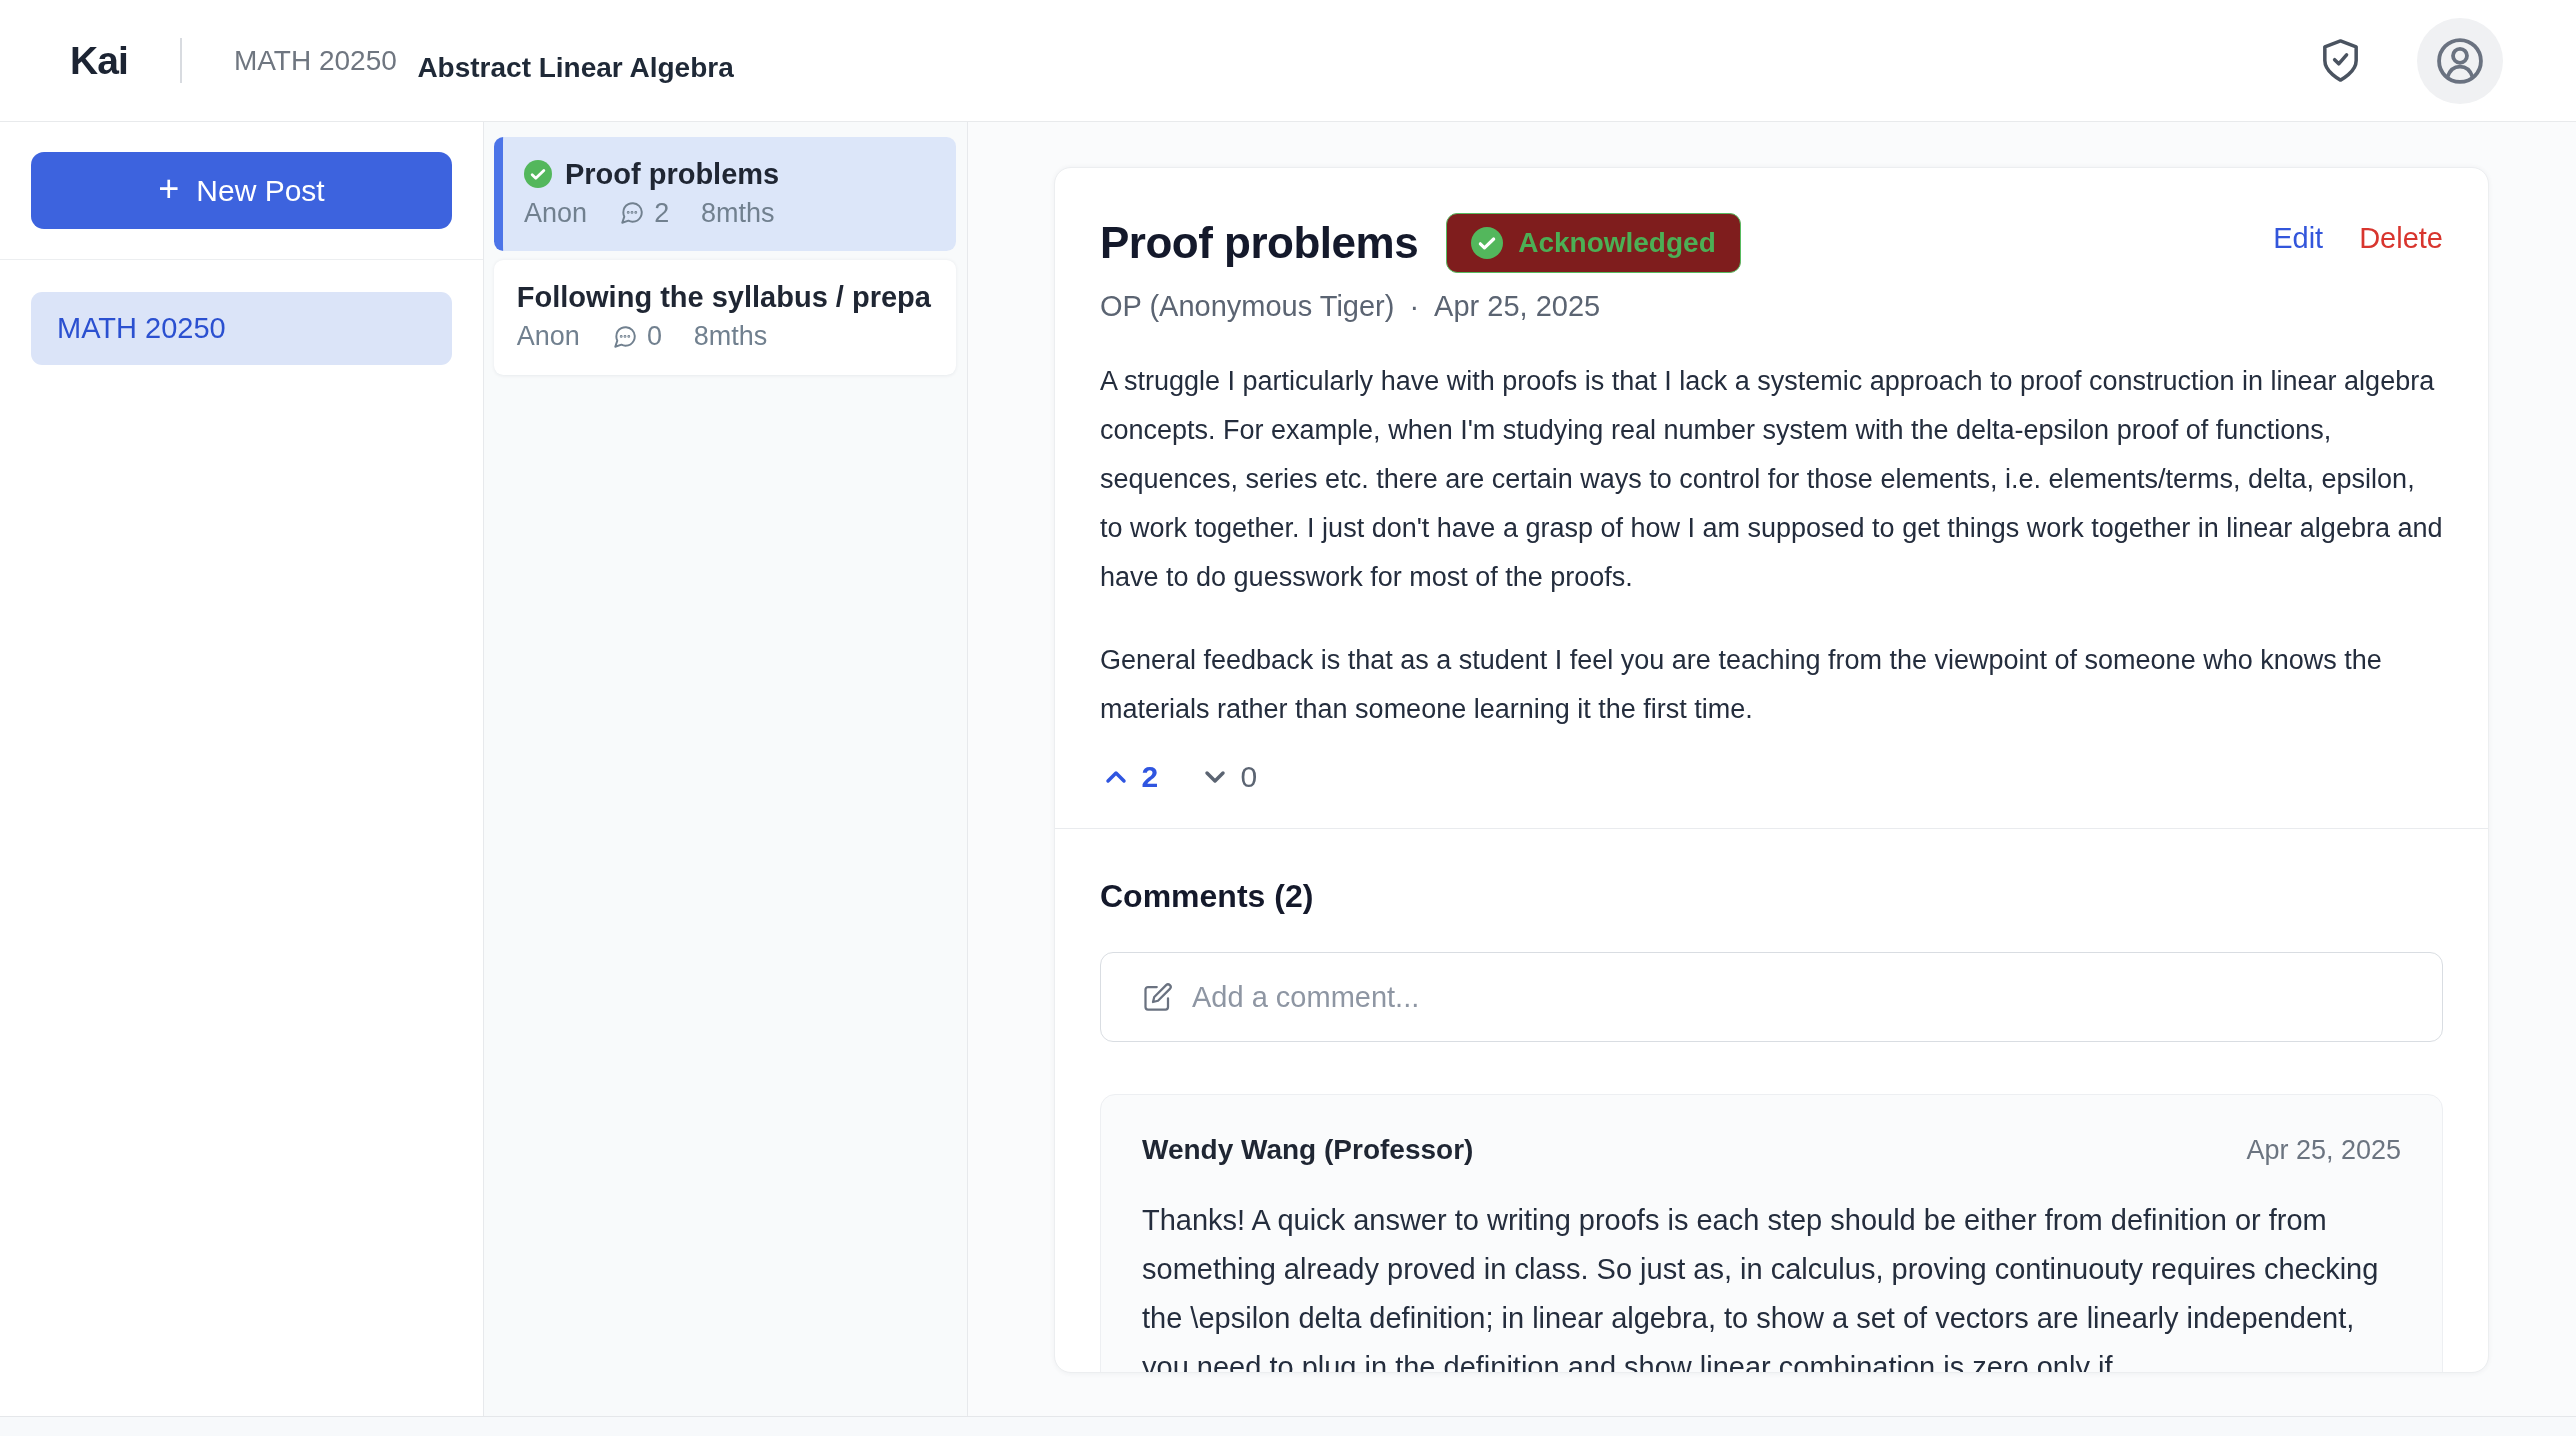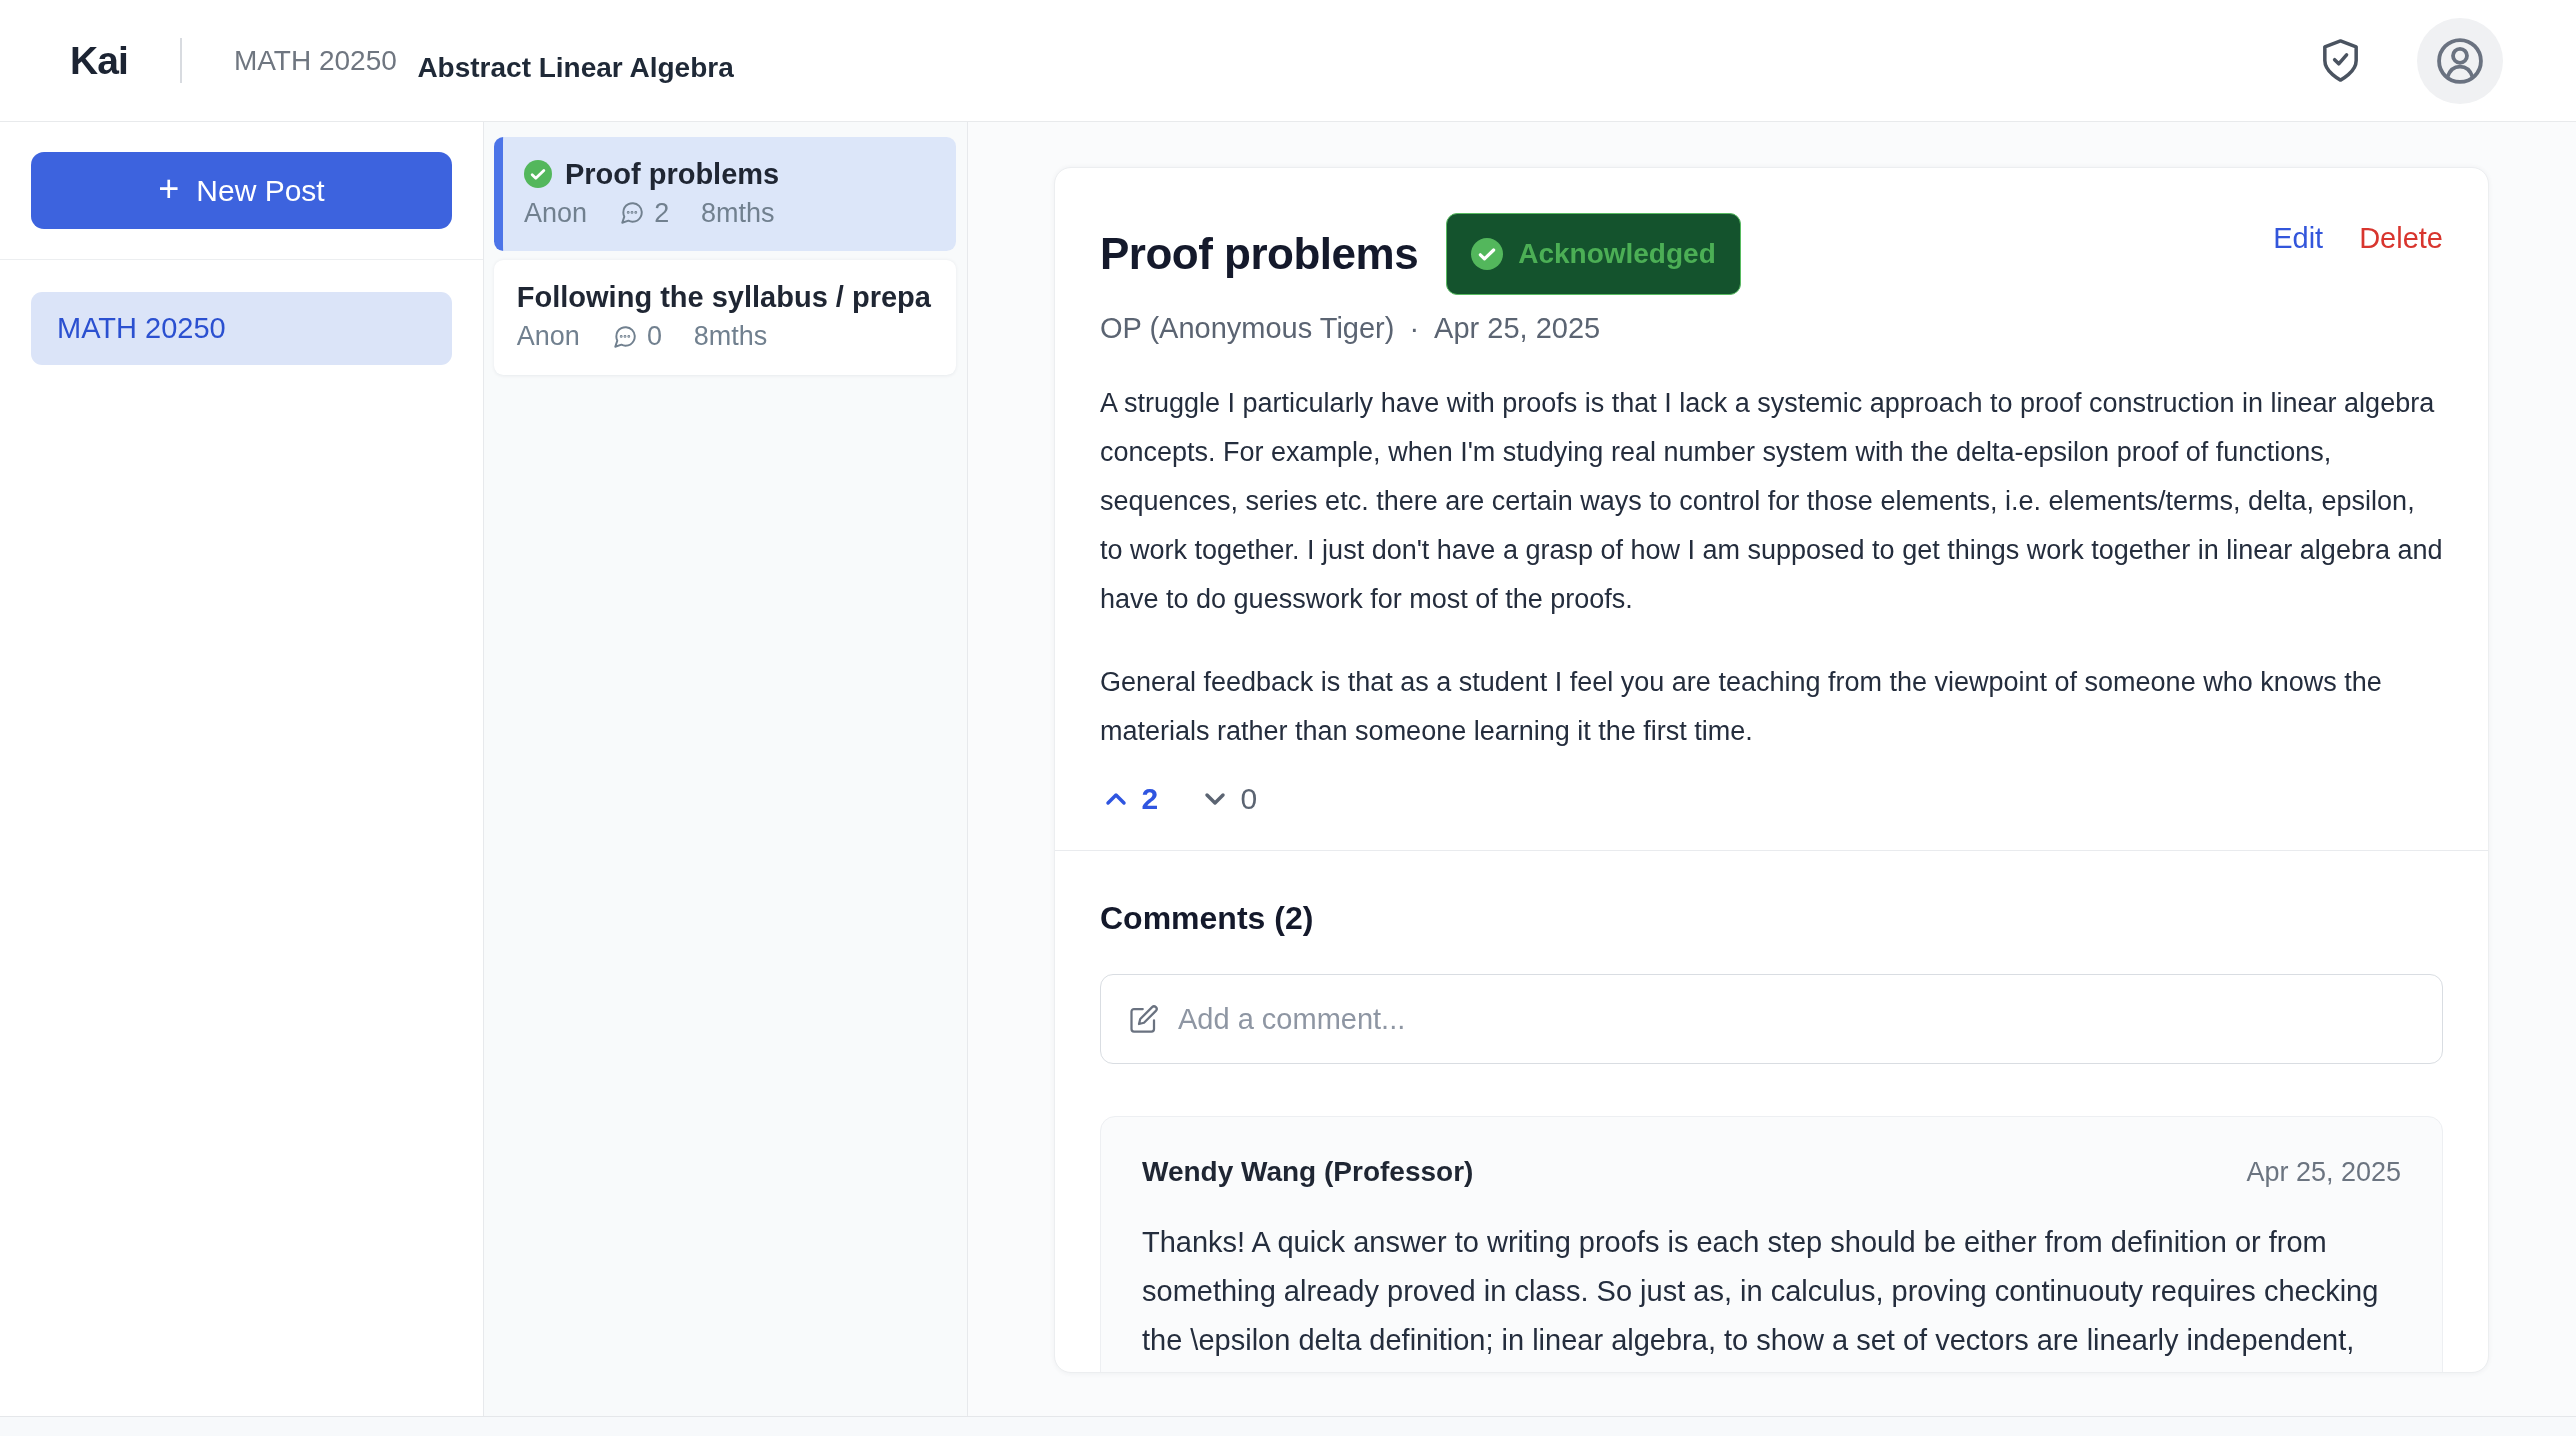--- a/index.html
+++ b/index.html
@@ -43,38 +43,38 @@
   .meta-gap { width:13px; }
 
   
   .main-col { flex:1 1 auto; background:#fafbfc; overflow:hidden; }
   .post-card { width:1435px; height:1206px; margin:45px 0 0 86px; background:#fff; border:0.9px solid #eceef0;
                border-radius:17px; box-shadow:0 0.9px 5.6px rgba(20,30,60,.05); padding:45px; overflow:hidden; }
   .post-head { display:flex; align-items:flex-start; justify-content:space-between; }
   .post-head-left { display:flex; align-items:center; gap:28px; }
   .post-title { font-size:44px; font-weight:700; color:#14192b; letter-spacing:-0.5px; }
   .ack-badge { display:flex; align-items:center; gap:15px; border:1.9px solid #57bb60; border-radius:11.2px;
-               padding:24px 24px; background:#14532d;text-align:center; }
+               padding:13px 24px; background:#7f1d1d;text-align:center; }
   .ack-badge span { font-size:28px; font-weight:700; color:#4caf55; }
   .post-actions { display:flex; gap:36px; font-size:29px; padding-top:9.4px; }
   .link-edit { color:#3356db; cursor:pointer; }
   .link-delete { color:#d8352e; cursor:pointer; }
   .post-meta { margin-top:17px; font-size:29px; color:#5b6472; display:flex; gap:15px; align-items:center; }
   .post-body p { font-size:27px; line-height:49px; color:#242d3d; }
   .post-body p:first-child { margin-top:34px; }
   .post-body p + p { margin-top:34px; }
   .vote-row { display:flex; align-items:center; gap:41px; margin-top:26px; }
   .vote { display:flex; align-items:center; gap:9.4px; cursor:pointer; }
   .vote-up .count { color:#2f55e0; font-weight:700; }
   .vote-down .count { color:#5b6472; }
   .vote .count { font-size:30px; }
   .card-divider { margin:34px -45px 0; border-top:1.9px solid #e9ebee; }
   .comments-heading { margin-top:49px; font-size:32px; font-weight:700; color:#14192b; }
   .add-comment { margin-top:37px; height:90px; border:1.9px solid #d9dde2; border-radius:13px; background:#fff;
-                 display:flex; align-items:center; gap:19px; padding:0 28px; }
+                 display:flex; align-items:center; gap:19px; padding:0 42px; }
   .add-comment input { flex:1; border:none; outline:none; font-size:29px; font-family:inherit; color:#1f2937; background:transparent; }
   .add-comment input::placeholder { color:#8e96a3; }
   .comment-card { margin-top:52px; background:#fafbfc; border:1.9px solid #edeff2; border-radius:15px; padding:39px 41px; }
   .comment-head { display:flex; justify-content:space-between; align-items:baseline; }
   .comment-author { font-size:28px; font-weight:700; color:#1f2633; }
   .comment-date { font-size:27px; color:#6b7480; }
   .comment-body { margin-top:30px; font-size:29px; line-height:49px; color:#242d3d; }
 
   
   .bottom-strip { flex:0 0 20.6px; height:20.6px; background:#f7f9fb; border-top:1.9px solid #e5e7ea; }

